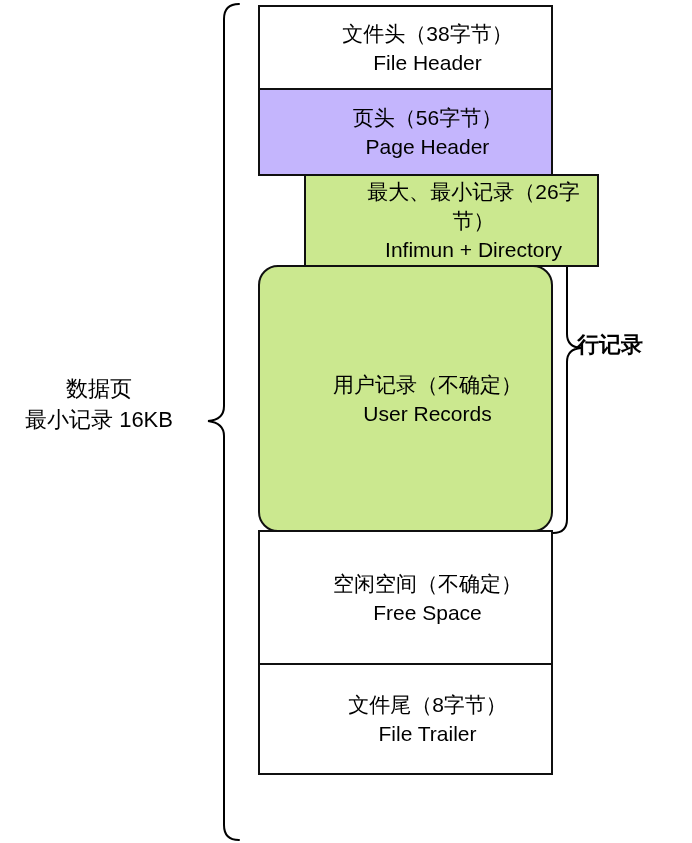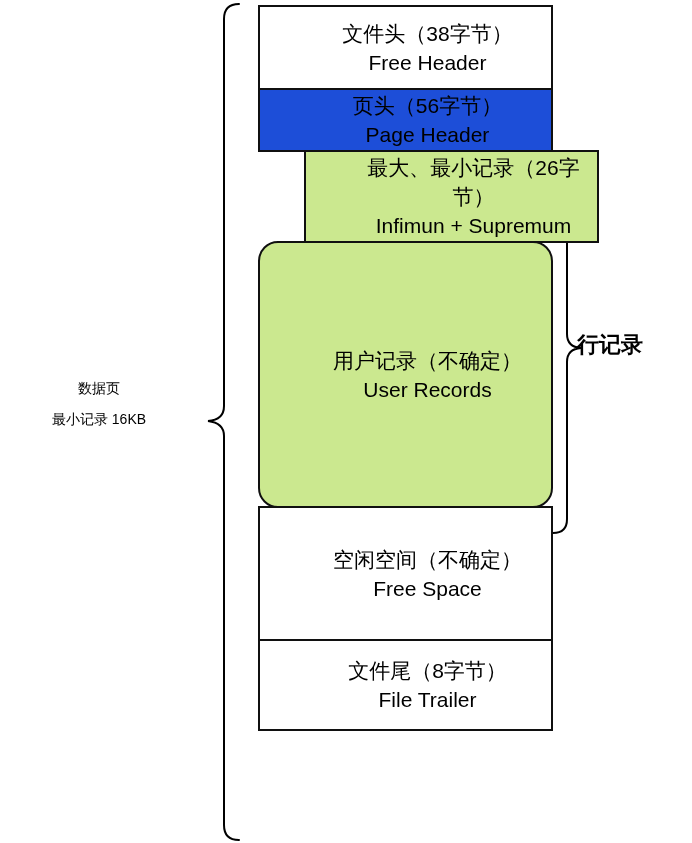--- a/index.html
+++ b/index.html
@@ -28,21 +28,21 @@
     background: #ffffff;
     padding-left: 44px;
   }
   .section + .section { margin-top: -2px; }
   .left-label {
     position: absolute;
     left: 0;
     top: 373px;
     width: 198px;
     text-align: center;
-    font-size: 14px;
+    font-size: 22px;
     line-height: 31px;
     white-space: nowrap;
   }
   .right-label {
     position: absolute;
     left: 577px;
     top: 330px;
     font-size: 22px;
     line-height: 30px;
     white-space: nowrap;
@@ -62,37 +62,37 @@
   <div class="left-label">
     <div>数据页</div>
     <div>最小记录 16KB</div>
   </div>
 
   <div class="right-label">行记录</div>
 
   <div class="stack" id="stack">
       <div class="section" style="height: 85px; background: rgb(255, 255, 255);">
       <div class="zh">文件头（38字节）</div>
-      <div class="en">Free Header</div>
+      <div class="en">File Header</div>
     </div>
-      <div class="section" style="height: 64px; background: #1d4ed8;">
+      <div class="section" style="height: 88px; background: #c4b5fd;">
       <div class="zh">页头（56字节）</div>
       <div class="en">Page Header</div>
     </div>
       <div class="section" style="height: 93px; background: rgb(203, 232, 143); margin-left: 46px;">
       <div class="zh">最大、最小记录（26字节）</div>
-      <div class="en">Infimun + Supremum</div>
+      <div class="en">Infimun + Directory</div>
     </div>
       <div class="section" style="height: 267px; background: rgb(203, 232, 143); border-radius: 20px;">
       <div class="zh">用户记录（不确定）</div>
       <div class="en">User Records</div>
     </div>
       <div class="section" style="height: 135px; background: rgb(255, 255, 255);">
       <div class="zh">空闲空间（不确定）</div>
       <div class="en">Free Space</div>
     </div>
-      <div class="section" style="height: 92px; background: rgb(255, 255, 255);">
+      <div class="section" style="height: 112px; background: rgb(255, 255, 255);">
       <div class="zh">文件尾（8字节）</div>
       <div class="en">File Trailer</div>
     </div>
     </div>
 
 </div>
 
 </body></html>

